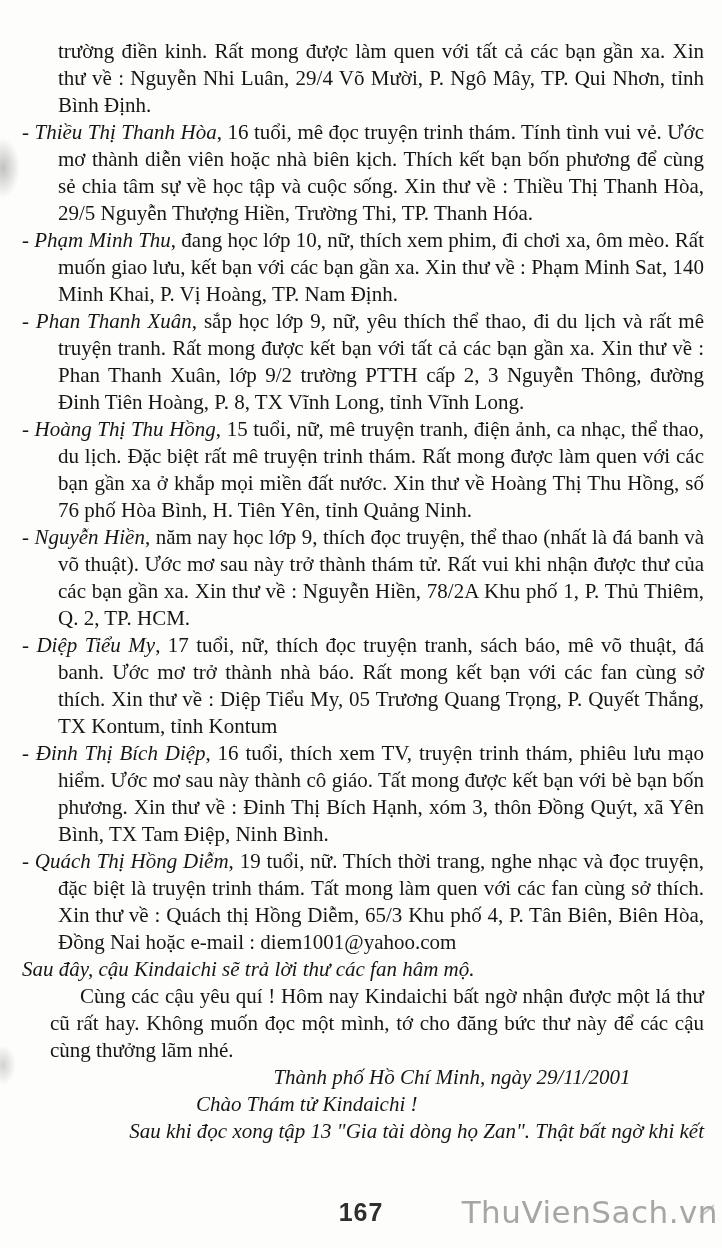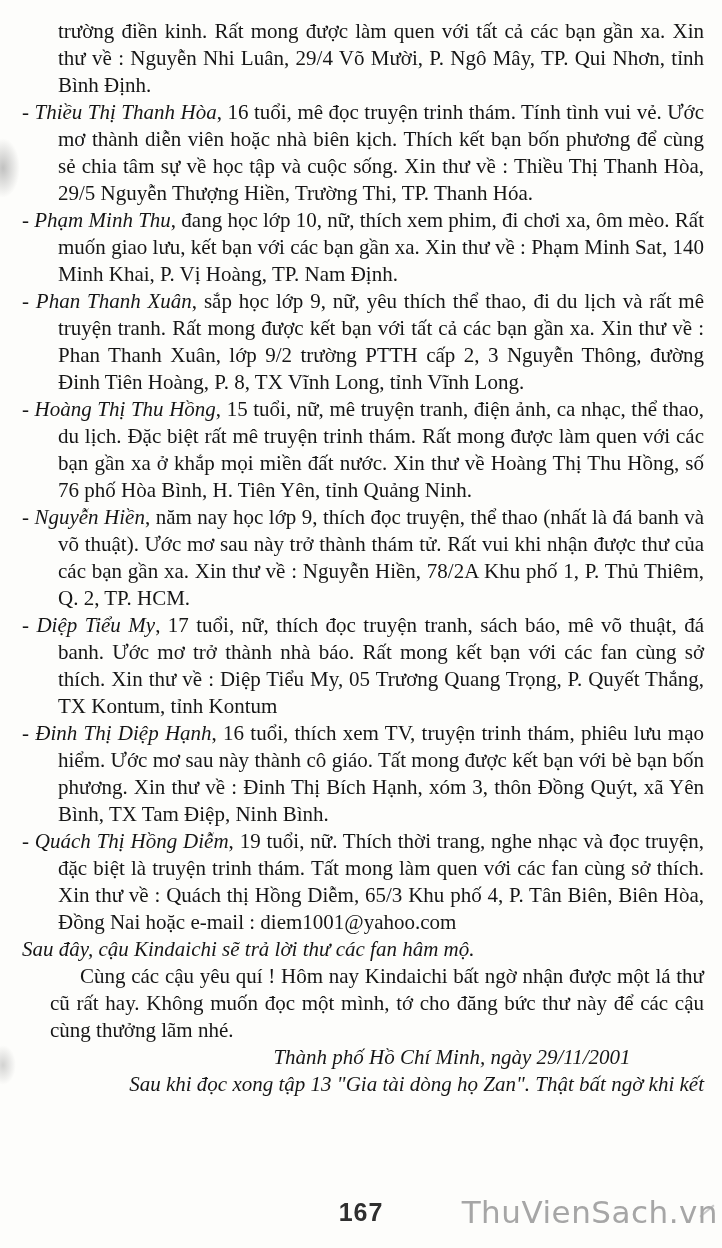--- a/index.html
+++ b/index.html
@@ -10,21 +10,21 @@
   }
   .page {
     position: relative;
     width: 722px; height: 1248px;
     background: #fdfdfb;
     overflow: hidden;
     color: #161616;
   }
   .text-block {
     position: absolute;
-    top: 18px; left: 0; right: 0;
+    top: 38px; left: 0; right: 0;
     padding: 0 18px 0 22px;
     font-size: 21px;
     line-height: 27px;
     text-align: justify;
   }
   p { margin: 0; }
   .cont { margin-left: 36px; }
   .entry { padding-left: 36px; text-indent: -36px; }
   .pen-name { font-style: italic; }
   .note-line { font-style: italic; }
@@ -91,30 +91,31 @@
     <p class="entry"><span>- </span><em class="pen-name">Phạm Minh Thu</em><span>, đang học lớp 10, nữ, thích xem phim, đi chơi xa, ôm mèo. Rất muốn giao lưu, kết bạn với các bạn gần xa. Xin thư về : Phạm Minh Sat, 140 Minh Khai, P. Vị Hoàng, TP. Nam Định.</span></p>
 
     <p class="entry"><span>- </span><em class="pen-name">Phan Thanh Xuân</em><span>, sắp học lớp 9, nữ, yêu thích thể thao, đi du lịch và rất mê truyện tranh. Rất mong được kết bạn với tất cả các bạn gần xa. Xin thư về : Phan Thanh Xuân, lớp 9/2 trường PTTH cấp 2, 3 Nguyễn Thông, đường Đinh Tiên Hoàng, P. 8, TX Vĩnh Long, tỉnh Vĩnh Long.</span></p>
 
     <p class="entry"><span>- </span><em class="pen-name">Hoàng Thị Thu Hồng</em><span>, 15 tuổi, nữ, mê truyện tranh, điện ảnh, ca nhạc, thể thao, du lịch. Đặc biệt rất mê truyện trinh thám. Rất mong được làm quen với các bạn gần xa ở khắp mọi miền đất nước. Xin thư về Hoàng Thị Thu Hồng, số 76 phố Hòa Bình, H. Tiên Yên, tỉnh Quảng Ninh.</span></p>
 
     <p class="entry"><span>- </span><em class="pen-name">Nguyễn Hiền</em><span>, năm nay học lớp 9, thích đọc truyện, thể thao (nhất là đá banh và võ thuật). Ước mơ sau này trở thành thám tử. Rất vui khi nhận được thư của các bạn gần xa. Xin thư về : Nguyễn Hiền, 78/2A Khu phố 1, P. Thủ Thiêm, Q. 2, TP. HCM.</span></p>
 
     <p class="entry"><span>- </span><em class="pen-name">Diệp Tiểu My</em><span>, 17 tuổi, nữ, thích đọc truyện tranh, sách báo, mê võ thuật, đá banh. Ước mơ trở thành nhà báo. Rất mong kết bạn với các fan cùng sở thích. Xin thư về : Diệp Tiểu My, 05 Trương Quang Trọng, P. Quyết Thắng, TX Kontum, tỉnh Kontum</span></p>
 
-    <p class="entry"><span>- </span><em class="pen-name">Đinh Thị Diệp Hạnh</em><span>, 16 tuổi, thích xem TV, truyện trinh thám, phiêu lưu mạo hiểm. Ước mơ sau này thành cô giáo. Tất mong được kết bạn với bè bạn bốn phương. Xin thư về : Đinh Thị Bích Hạnh, xóm 3, thôn Đồng Quýt, xã Yên Bình, TX Tam Điệp, Ninh Bình.</span></p>
+    <p class="entry"><span>- </span><em class="pen-name">Đinh Thị Bích Diệp</em><span>, 16 tuổi, thích xem TV, truyện trinh thám, phiêu lưu mạo hiểm. Ước mơ sau này thành cô giáo. Tất mong được kết bạn với bè bạn bốn phương. Xin thư về : Đinh Thị Bích Hạnh, xóm 3, thôn Đồng Quýt, xã Yên Bình, TX Tam Điệp, Ninh Bình.</span></p>
 
     <p class="entry"><span>- </span><em class="pen-name">Quách Thị Hồng Diễm</em><span>, 19 tuổi, nữ. Thích thời trang, nghe nhạc và đọc truyện, đặc biệt là truyện trinh thám. Tất mong làm quen với các fan cùng sở thích. Xin thư về : Quách thị Hồng Diễm, 65/3 Khu phố 4, P. Tân Biên, Biên Hòa, Đồng Nai hoặc e-mail : diem1001@yahoo.com</span></p>
 
     <p class="note-line">Sau đây, cậu Kindaichi sẽ trả lời thư các fan hâm mộ.</p>
 
     <p class="letter-p">Cùng các cậu yêu quí ! Hôm nay Kindaichi bất ngờ nhận được một lá thư cũ rất hay. Không muốn đọc một mình, tớ cho đăng bức thư này để các cậu cùng thưởng lãm nhé.</p>
 
     <p class="place-date">Thành phố Hồ Chí Minh, ngày 29/11/2001</p>
 
+    <p class="greeting">Chào Thám tử Kindaichi !</p>
 
     <p class="letter-line">Sau khi đọc xong tập 13 "Gia tài dòng họ Zan". Thật bất ngờ khi kết</p>
 
   </div>
 
   <div class="footer">
     <div class="page-number">167</div>
     <div class="watermark">ThuVienSach.vn</div>
   </div>
 

